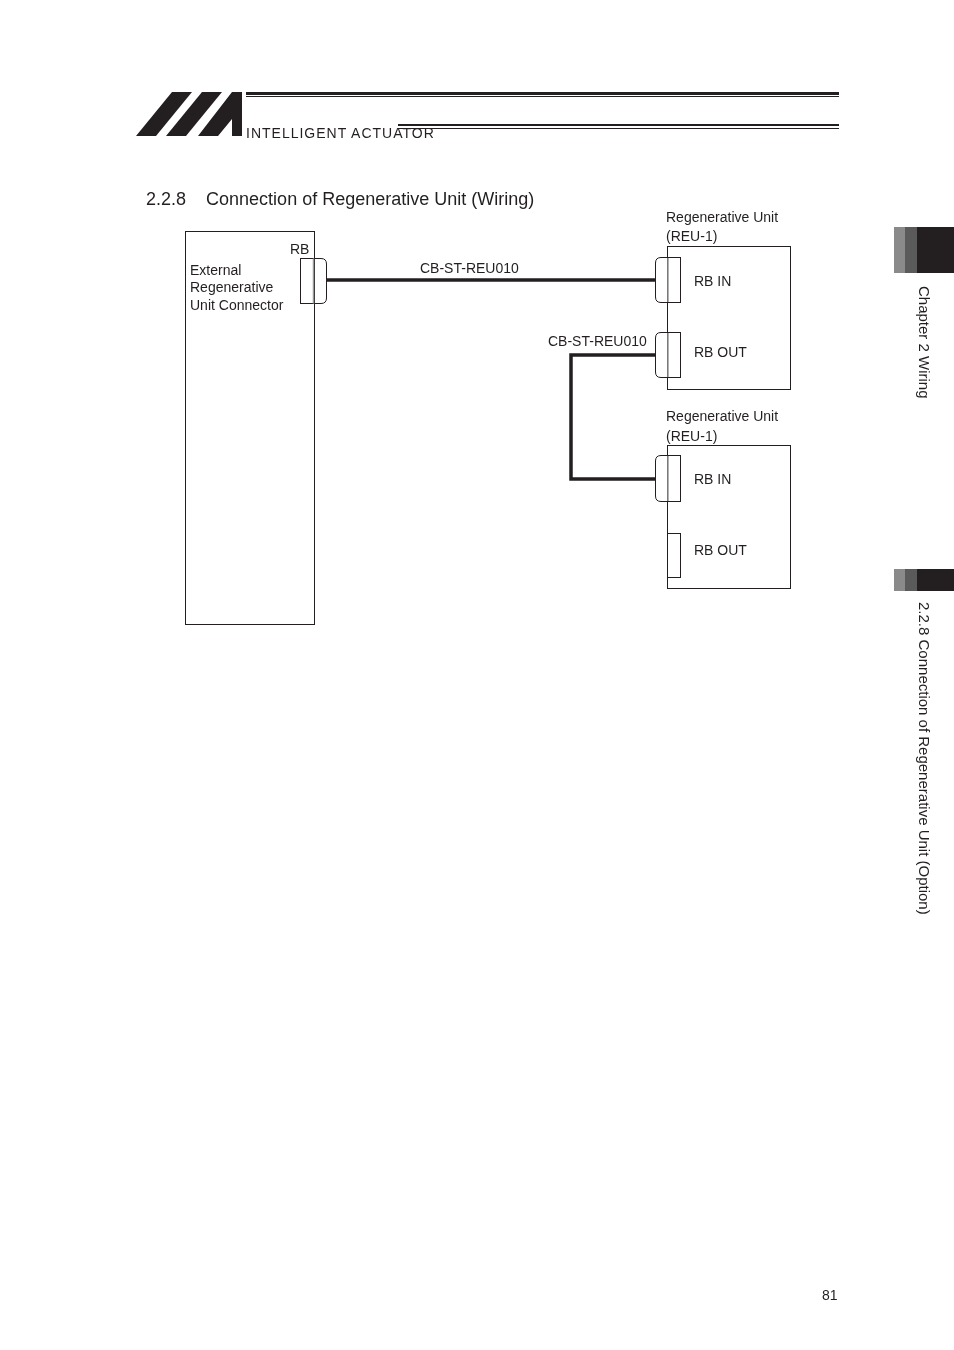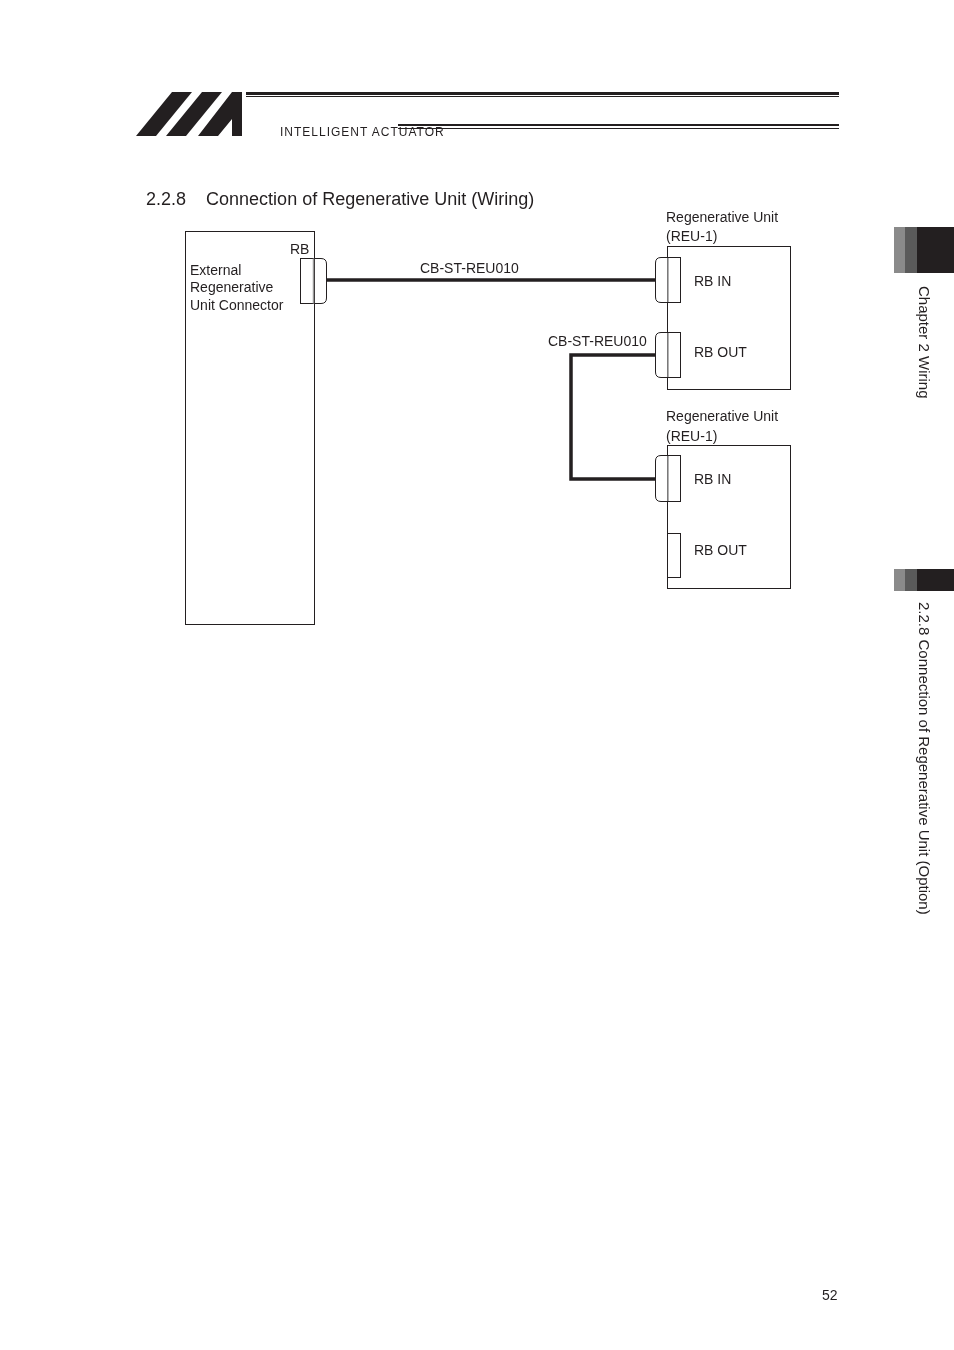--- a/index.html
+++ b/index.html
@@ -1,19 +1,19 @@
 <!DOCTYPE html>
 <html><head>
 <meta charset="utf-8">
 <style>
   html, body { margin: 0; padding: 0; background: #ffffff; }
   body { width: 954px; height: 1350px; position: relative; overflow: hidden;
          font-family: "Liberation Sans", sans-serif; color: #231f20; }
   .abs { position: absolute; }
-  .logo-text { font-size: 12px; letter-spacing: 1px; color: #231f20; margin-left: 34px; }
+  .logo-text { font-size: 14px; letter-spacing: 1px; color: #231f20; }
   .section-title { font-size: 18px; color: #231f20; white-space: pre; }
   .side-tab { position: absolute; right: 0; height: 46px; width: 60px; display: flex; }
   .side-tab .c1 { width: 11px; background: #8a8a8a; }
   .side-tab .c2 { width: 12px; background: #5a5a5a; }
   .side-tab .c3 { flex: 1; background: #231f20; }
   .vtext { position: absolute; writing-mode: vertical-rl; font-size: 15px; color: #231f20; white-space: nowrap; }
   .page-num { font-size: 14px; color: #231f20; }
   svg text { font-family: "Liberation Sans", sans-serif; fill: #231f20; }
 </style>
 </head>
@@ -92,13 +92,13 @@
   </div>
 <div class="vtext" style="left:916px;top:286px;">Chapter 2 Wiring</div>
 
 <div class="side-tab" style="top:569px;height:22px;">
     <div class="c1"></div>
     <div class="c2"></div>
     <div class="c3"></div>
   </div>
 <div class="vtext" style="left:916px;top:602px;">2.2.8 Connection of Regenerative Unit (Option)</div>
 
-<div class="abs page-num" style="left:822px;top:1287px;">52</div>
+<div class="abs page-num" style="left:822px;top:1287px;">81</div>
 
 </body></html>

